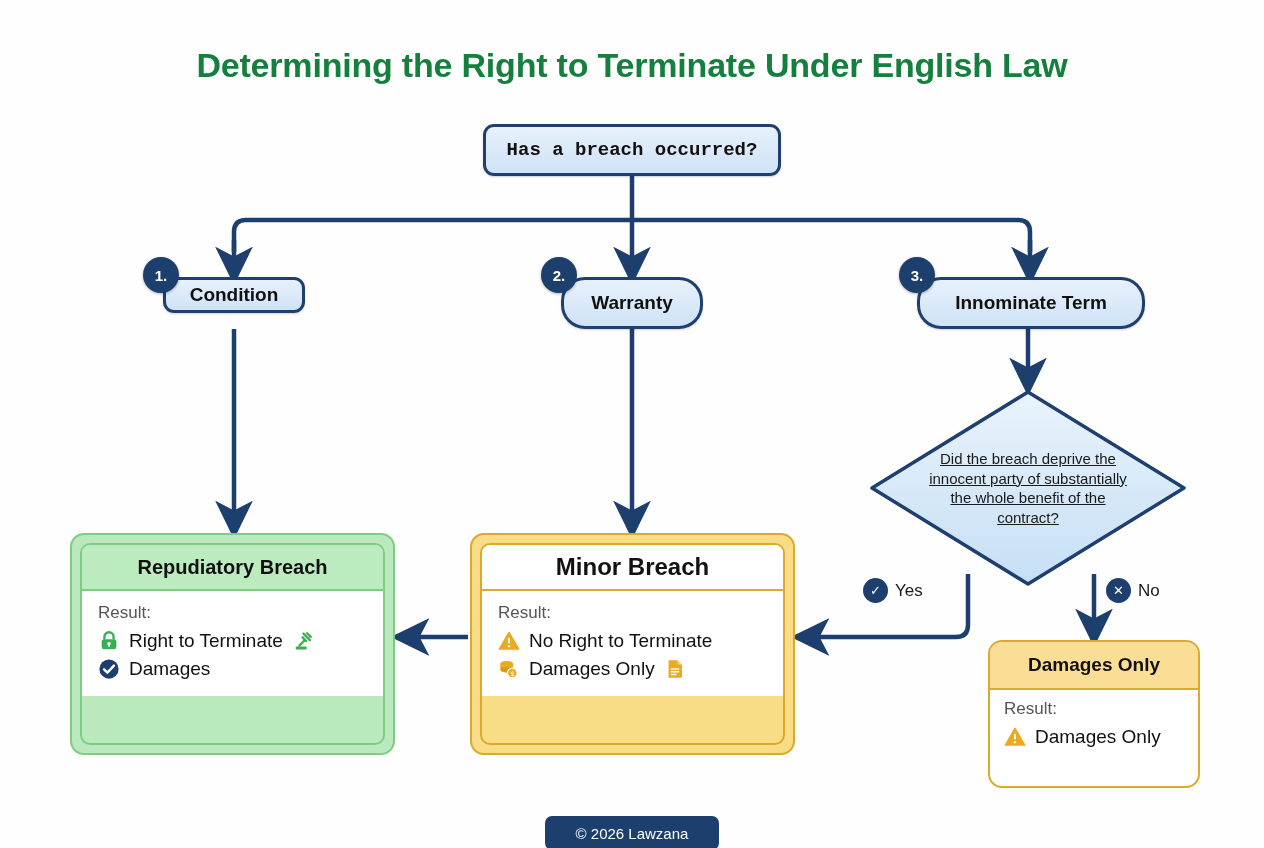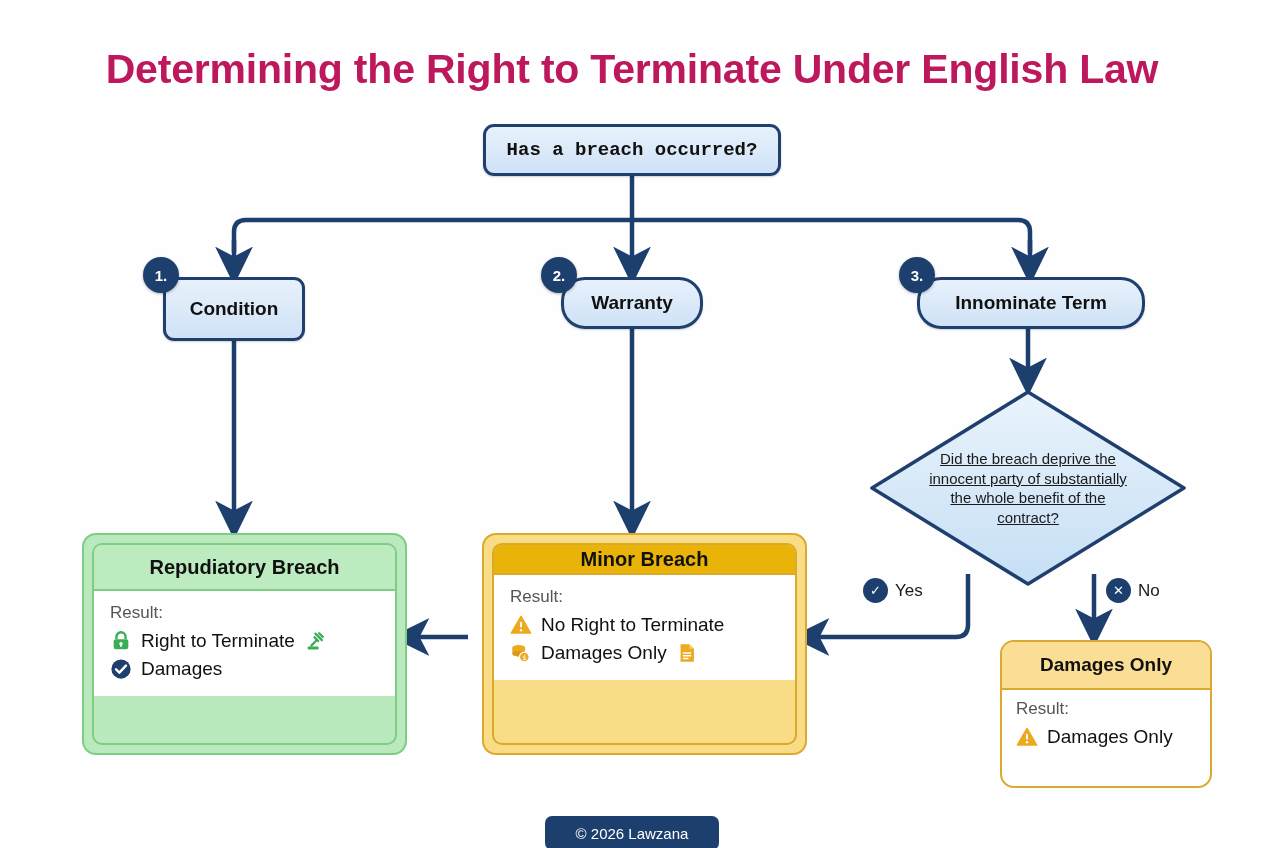--- a/index.html
+++ b/index.html
@@ -10,34 +10,34 @@
     overflow:hidden;
   }
   #canvas{position:relative;width:1264px;height:848px;background:#fefeff;}
 
   
   #wires{position:absolute;left:0;top:0;width:1264px;height:848px;pointer-events:none;}
 
   
   .title{
     position:absolute;left:0;top:46px;width:1264px;text-align:center;
-    font-size:41px;font-weight:bold;color:#be185d;letter-spacing:-0.2px;
+    font-size:34px;font-weight:bold;color:#15803d;letter-spacing:-0.2px;
   }
 
   
   .node{
     position:absolute;box-sizing:border-box;
     background:linear-gradient(180deg,#e8f1fb 0%,#cfe2f7 100%);
     border:3px solid #1f3f6e;border-radius:11px;
     display:flex;align-items:center;justify-content:center;
     color:#111;font-weight:bold;
     box-shadow:0 1px 2px rgba(0,0,0,.18);
   }
   .node.root{left:483px;top:124px;width:298px;height:52px;font-size:19px;font-family:Liberation Mono, monospace;}
-  .node.b1{left:163px;top:277px;width:142px;height:64px;font-size:19px;}
+  .node.b1{left:163px;top:277px;width:142px;height:36px;font-size:19px;}
   .node.b2{left:561px;top:277px;width:142px;height:52px;font-size:19px;border-radius:24px;}
   .node.b3{left:917px;top:277px;width:228px;height:52px;font-size:19px;border-radius:24px;}
 
   .badge{
     position:absolute;width:36px;height:36px;border-radius:50%;
     background:#1d3f6d;color:#fff;font-size:15px;font-weight:bold;
     display:flex;align-items:center;justify-content:center;
     box-shadow:0 1px 3px rgba(0,0,0,.3);z-index:5;
   }
   .badge.n1{left:143px;top:257px;}
@@ -57,40 +57,40 @@
   .pathlabel{position:absolute;display:flex;align-items:center;gap:7px;font-size:17px;color:#1a1a1a;}
   .pathlabel.yes{left:863px;top:578px;}
   .pathlabel.no{left:1106px;top:578px;}
   .circ{
     width:25px;height:25px;border-radius:50%;background:#1d3f6d;
     display:flex;align-items:center;justify-content:center;
     color:#fff;font-size:13px;font-weight:bold;line-height:1;
   }
 
   
-  .card{position:absolute;box-sizing:border-box;border-radius:14px;overflow:hidden;margin-left:12px;}
+  .card{position:absolute;box-sizing:border-box;border-radius:14px;overflow:hidden;}
   .card .inner{box-sizing:border-box;border-radius:10px;overflow:hidden;height:100%;width:100%;}
   .card .head{
     box-sizing:border-box;width:100%;text-align:center;font-weight:bold;
     display:flex;align-items:center;justify-content:center;
   }
   .card .body{box-sizing:border-box;background:#ffffff;padding:12px 16px 10px 16px;}
   .card .result{font-size:17px;color:#555;margin-bottom:7px;}
   .card .row{display:flex;align-items:flex-start;gap:9px;font-size:19px;color:#111;margin-bottom:6px;}
   .ico{width:22px;height:22px;flex:0 0 22px;display:inline-block;}
 
   
   .card.green{left:70px;top:533px;width:325px;height:222px;background:#b9e9bc;border:2px solid #7fcd84;padding:8px;}
   .card.green .inner{border:2px solid #7fcd84;}
   .card.green .head{background:#bdebc0;height:46px;font-size:20px;color:#111;border-bottom:2px solid #7fcd84;}
 
   
   .card.amber{left:470px;top:533px;width:325px;height:222px;background:#f8dd86;border:2px solid #dba92d;padding:8px;}
   .card.amber .inner{border:2px solid #dba92d;}
-  .card.amber .head{background:#eab308;height:30px;font-size:20px;color:#111;border-bottom:2px solid #dba92d;}
+  .card.amber .head{background:#ffffff;height:46px;font-size:24px;color:#111;border-bottom:2px solid #dba92d;}
 
   
   .card.amber-sm{left:988px;top:640px;width:212px;height:148px;background:#fff;border:2px solid #dba92d;padding:0;}
   .card.amber-sm .inner{border:none;}
   .card.amber-sm .head{background:#fade96;height:48px;font-size:19px;color:#111;border-bottom:2px solid #dba92d;}
   .card.amber-sm .body{padding:9px 14px;}
 
   
   .footer{
     position:absolute;left:545px;top:816px;width:174px;height:34px;

